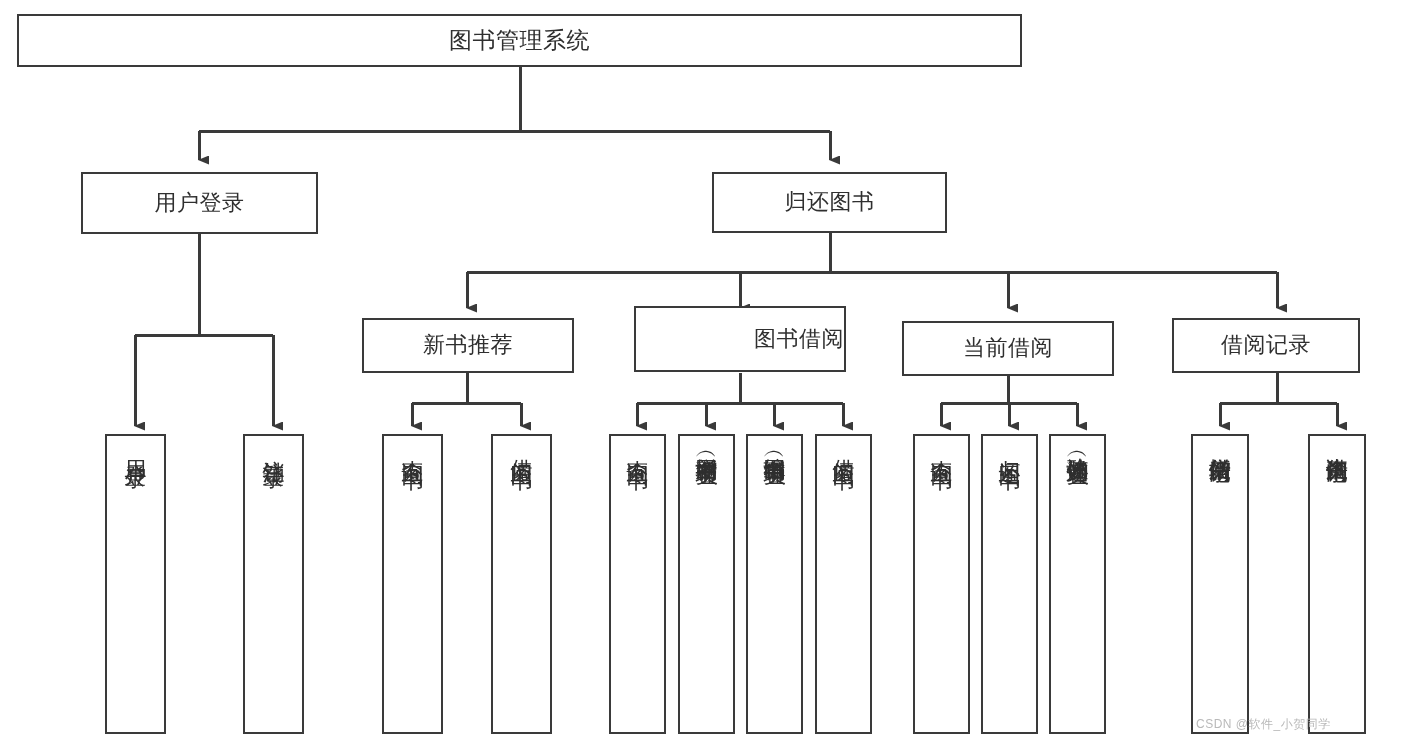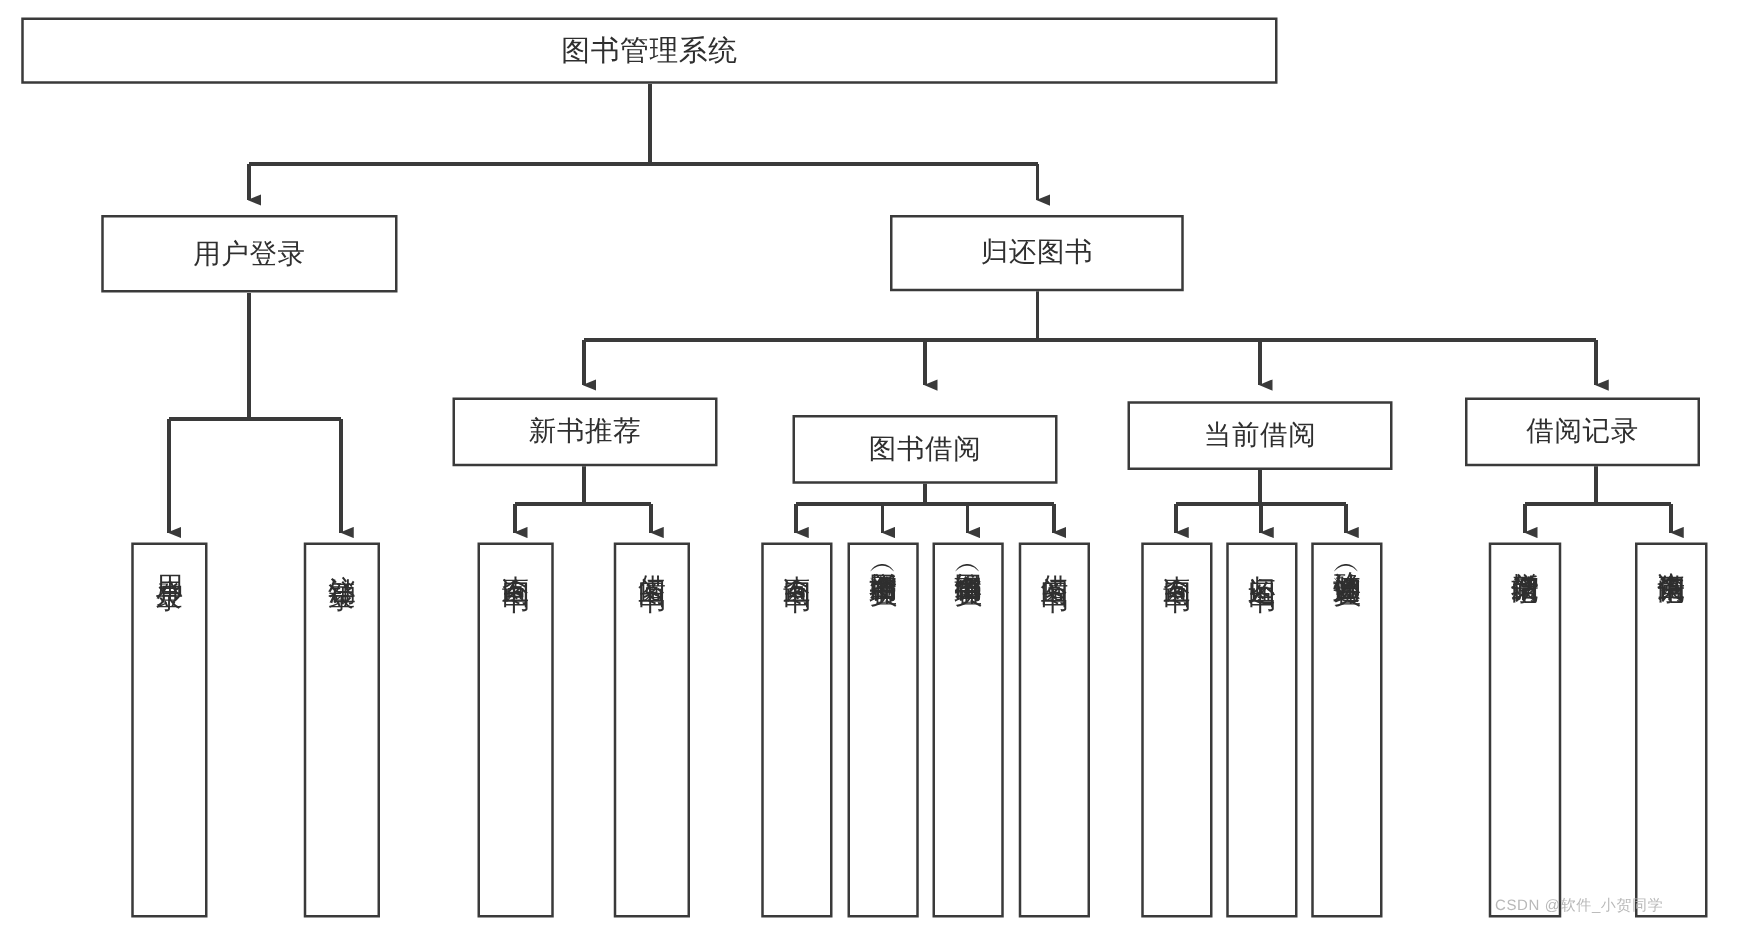--- a/index.html
+++ b/index.html
@@ -139,21 +139,21 @@
   </div>
 
   <div class="node horizontal" style="left:712px; top:172px; width:235px; height:61px;">
     <span class="node-label">归还图书</span>
   </div>
 
   <div class="node horizontal" style="left:362px; top:318px; width:212px; height:55px;">
     <span class="node-label">新书推荐</span>
   </div>
 
-  <div class="node horizontal" style="left:634px; top:332px; width:212px; height:55px;">
+  <div class="node horizontal" style="left:634px; top:306px; width:212px; height:66px;justify-content:flex-end;">
     <span class="node-label">图书借阅</span>
   </div>
 
   <div class="node horizontal" style="left:902px; top:321px; width:212px; height:55px;">
     <span class="node-label">当前借阅</span>
   </div>
 
   <div class="node horizontal" style="left:1172px; top:318px; width:188px; height:55px;">
     <span class="node-label">借阅记录</span>
   </div>

